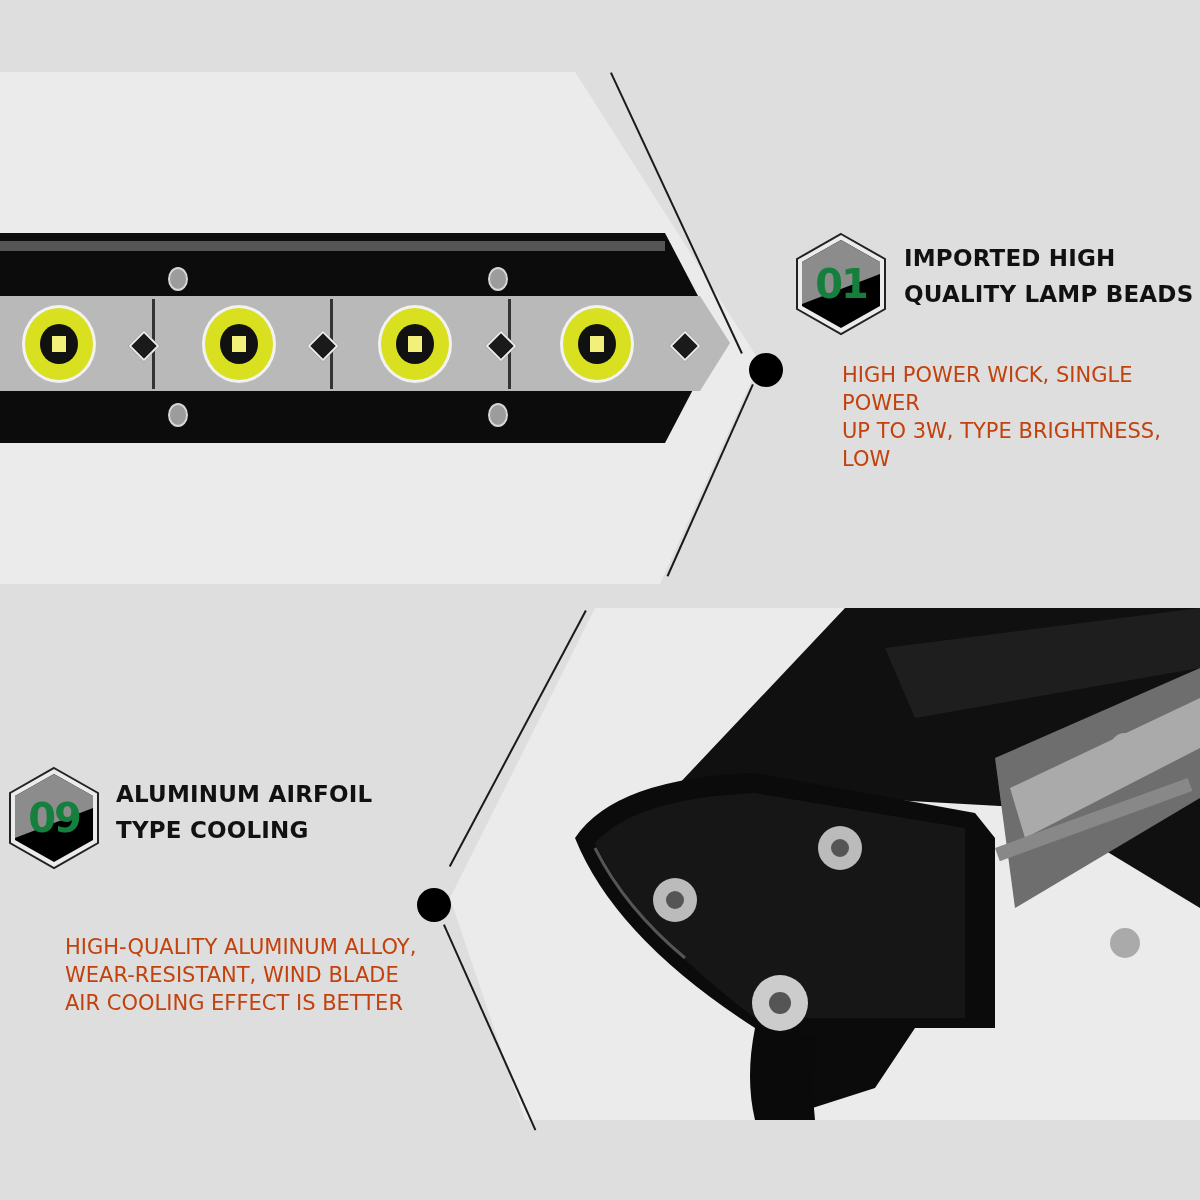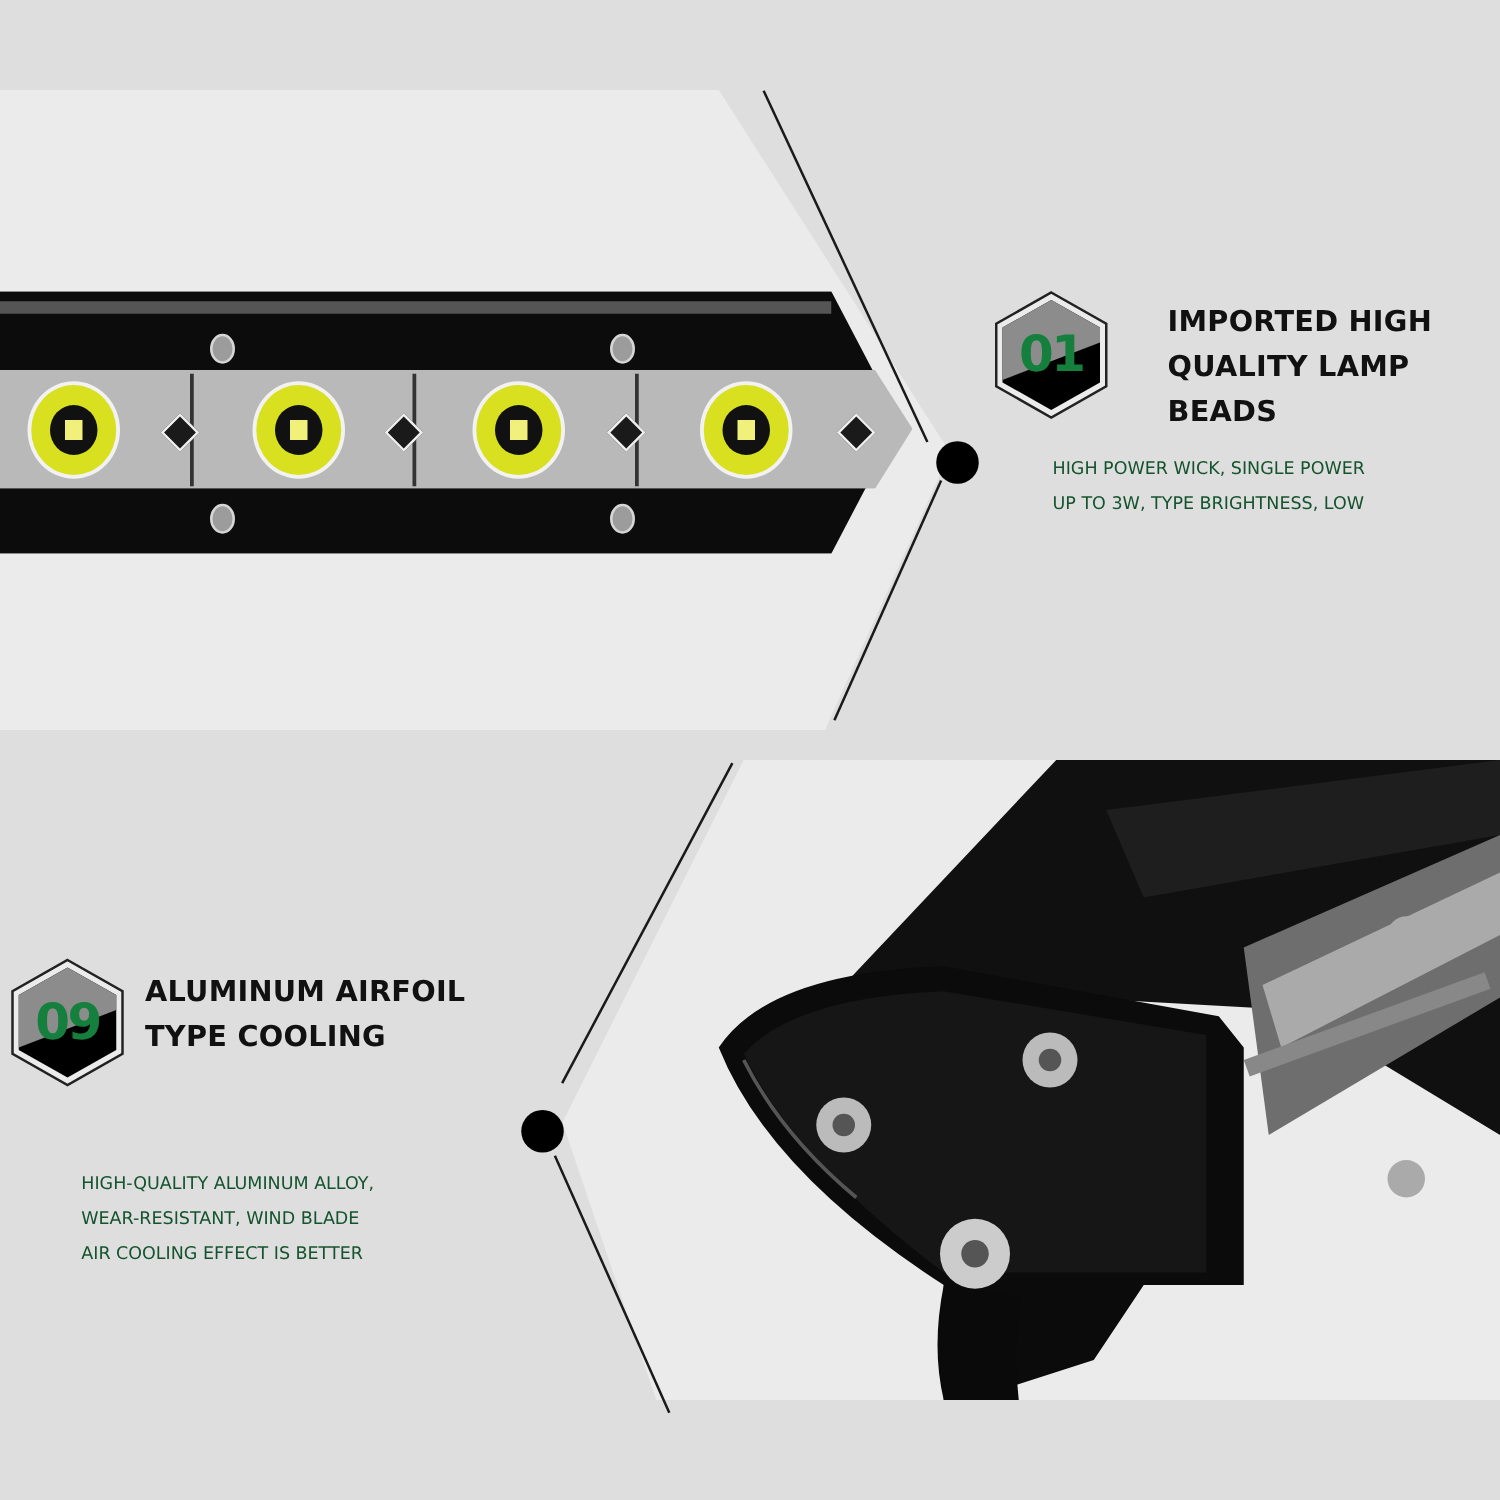--- a/index.html
+++ b/index.html
@@ -5,21 +5,21 @@
   html,body{margin:0;padding:0;}
   body{width:1200px;height:1200px;background:#dedede;position:relative;overflow:hidden;font-family:"DejaVu Sans",sans-serif;}
   .abs{position:absolute;}
   .panel-top{left:0;top:72px;width:760px;height:512px;background:#ebebeb;clip-path:polygon(0 0,575px 0,760px 290px,660px 512px,0 512px);}
   .panel-bottom{left:450px;top:608px;width:750px;height:512px;background:#ebebeb;clip-path:polygon(145px 0,750px 0,750px 512px,75px 512px,0 290px);}
   .line{position:absolute;background:#1a1a1a;width:1.5px;transform-origin:top left;}
   .dot{position:absolute;width:34px;height:34px;border-radius:50%;background:#000;}
   .hex{position:absolute;width:92px;height:104px;}
   .hex-num{position:absolute;left:0;top:0;width:92px;height:104px;display:flex;align-items:center;justify-content:center;color:#15803d;font-weight:bold;font-size:40px;letter-spacing:-2px;}
   .title{position:absolute;font-weight:bold;font-size:23px;line-height:36px;color:#111;letter-spacing:0.2px;}
-  .desc{position:absolute;font-size:14px;line-height:28px;color:#14532d;}
+  .desc{position:absolute;font-size:21px;line-height:28px;color:#c2410c;}
   
   .bar{position:absolute;left:0;top:233px;width:720px;height:210px;}
   .bar-body{position:absolute;left:0;top:0;width:720px;height:210px;background:#0c0c0c;clip-path:polygon(0 0,665px 0,720px 105px,665px 210px,0 210px);}
   .bar-rail{position:absolute;left:0;top:8px;width:665px;height:10px;background:#555;}
   .lens-strip{position:absolute;left:0;top:63px;width:730px;height:95px;background:#b9b9b9;clip-path:polygon(0 0,700px 0,730px 47px,700px 95px,0 95px);}
   .led{position:absolute;top:72px;width:74px;height:78px;border-radius:50%;background:#d8e020;border:3px solid #f2f2f2;box-sizing:border-box;display:flex;align-items:center;justify-content:center;}
   .led-inner{width:38px;height:40px;border-radius:50%;background:#111;display:flex;align-items:center;justify-content:center;}
   .led-chip{width:14px;height:16px;background:#f0f07a;}
   .screw{position:absolute;width:20px;height:24px;border-radius:50%;background:#9c9c9c;border:2px solid #d6d6d6;box-sizing:border-box;}
   .diamond{position:absolute;width:18px;height:18px;background:#1a1a1a;transform:rotate(45deg);border:2px solid #eee;}
@@ -72,21 +72,21 @@
 <div class="line" style="left:610px;top:73px;height:310px;transform:rotate(-25deg);"></div>
 <div class="line" style="left:752px;top:384px;height:210px;transform:rotate(24deg);"></div>
 <div class="dot" style="left:749px;top:353px;"></div>
 
 <svg class="hex" style="left:795px;top:232px" viewBox="0 0 92 104">
   <polygon points="46,2 90,27 90,77 46,102 2,77 2,27" fill="#ebebeb" stroke="#222" stroke-width="2"></polygon>
   <polygon points="46,8 85,30 85,74 46,96 7,74 7,30" fill="#000"></polygon>
   <polygon points="46,8 85,30 85,42 7,72 7,30" fill="#8c8c8c"></polygon>
 </svg>
 <div class="hex-num" style="left:795px;top:232px">01</div>
-<div class="title" style="left:934px;top:240px">
+<div class="title" style="left:904px;top:240px">
   <div>IMPORTED HIGH</div>
   <div>QUALITY LAMP BEADS</div>
 </div>
 <div class="desc" style="left:842px;top:361px">
   <div>HIGH POWER WICK, SINGLE POWER</div>
   <div>UP TO 3W, TYPE BRIGHTNESS, LOW</div>
 </div>
 
 <div class="abs panel-bottom"></div>
 

